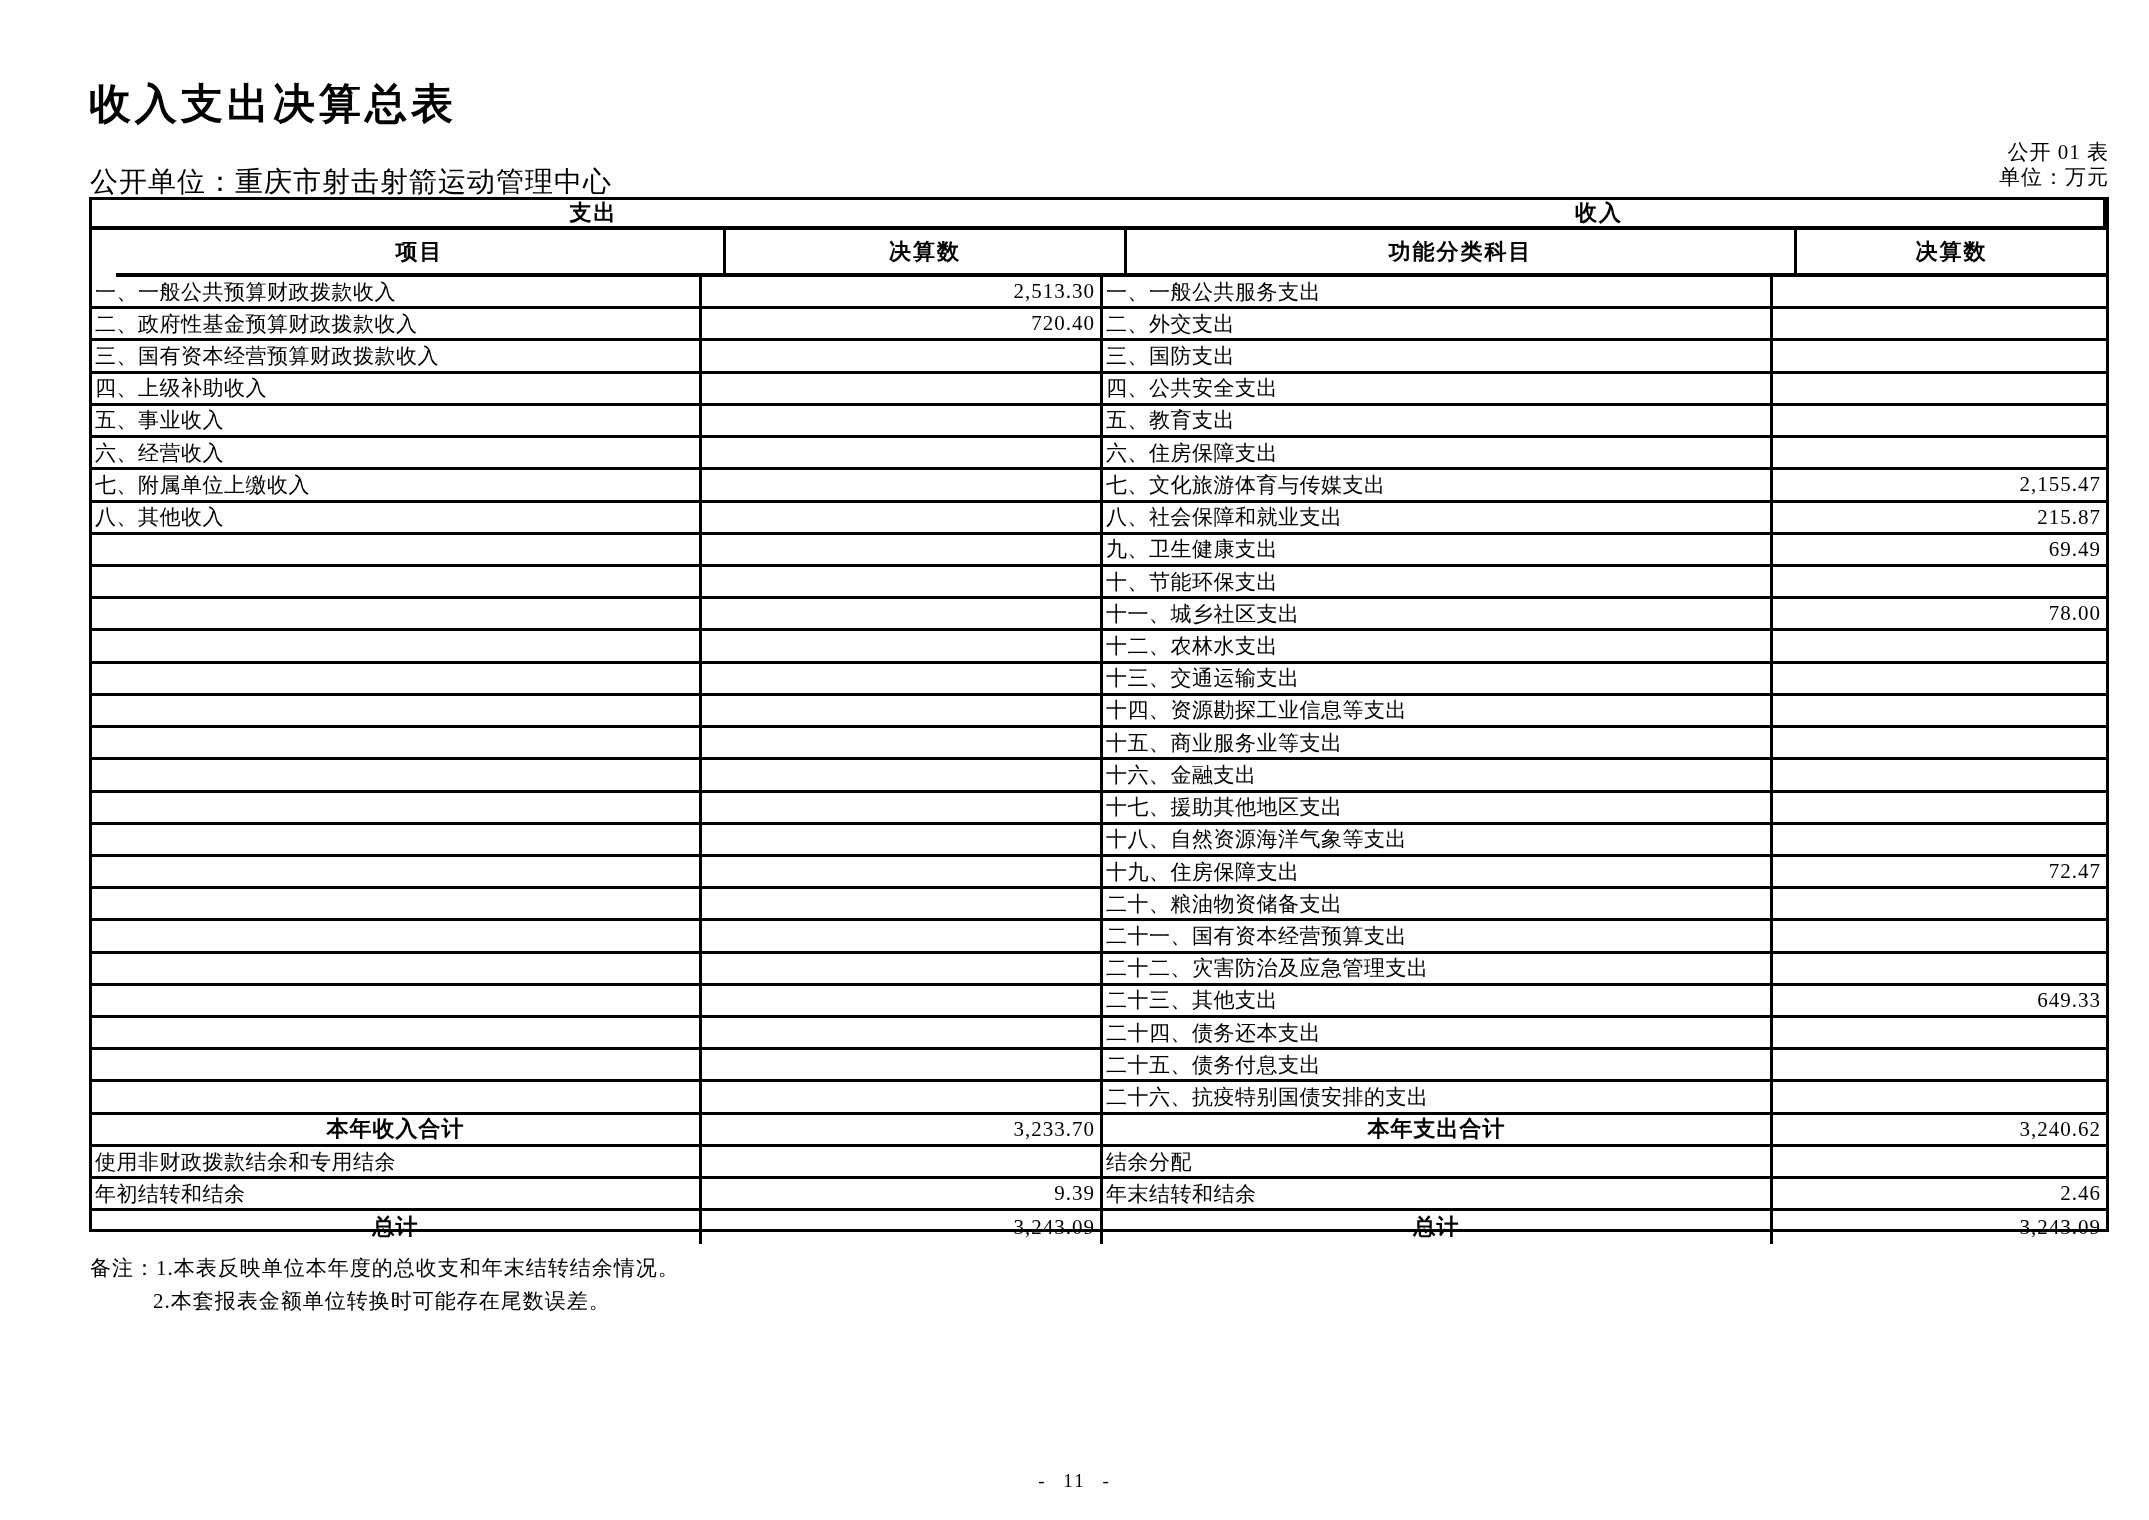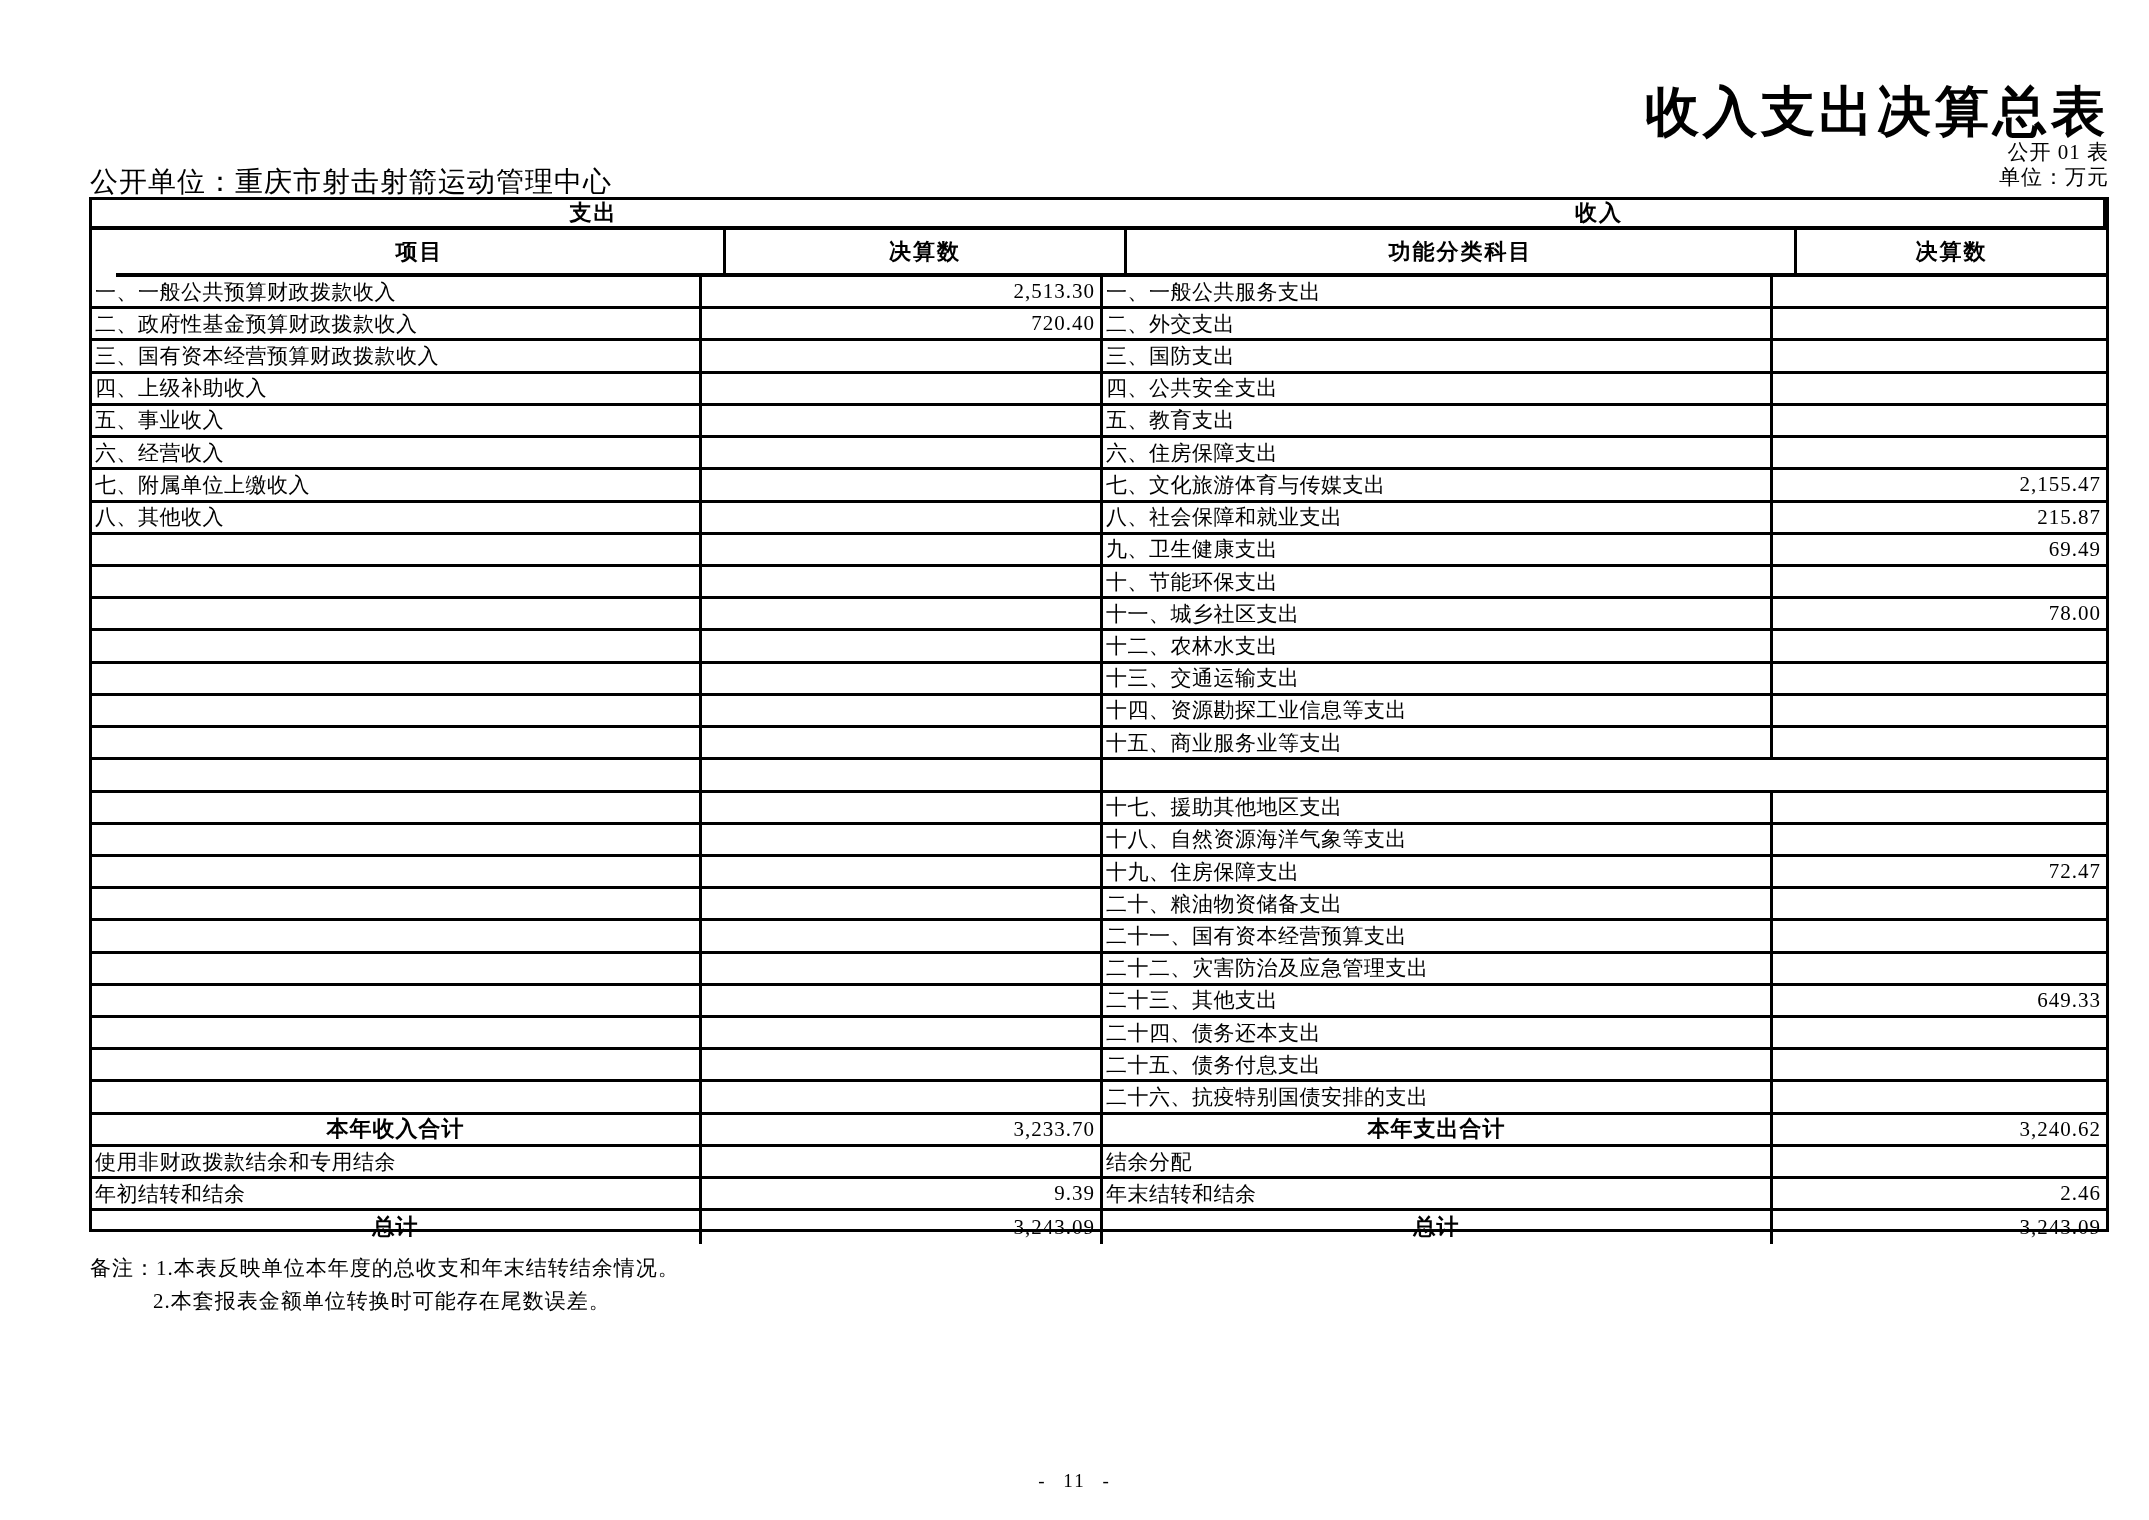--- a/index.html
+++ b/index.html
@@ -3,21 +3,21 @@
 <meta charset="utf-8">
 <style>
   html,body{margin:0;padding:0;background:#ffffff;}
   body{
     width:2149px;height:1520px;position:relative;overflow:hidden;
     font-family:"Liberation Serif","DejaVu Serif",serif;
     color:#000;
   }
   .page-title{
     position:absolute;left:89px;top:76px;width:2020px;
-    text-align:right;font-size:54px;font-weight:bold;letter-spacing:4px;
+    text-align:left;font-size:42px;font-weight:bold;letter-spacing:4px;
   }
   .table-code{
     position:absolute;right:40px;top:138px;font-size:21px;letter-spacing:1px;
   }
   .org-line{
     position:absolute;left:90px;top:163px;font-size:28px;letter-spacing:1px;
   }
   .unit-line{
     position:absolute;right:40px;top:163px;font-size:21px;letter-spacing:1px;
   }
@@ -157,20 +157,21 @@
       </div>
       <div class="trow drow">
         <div class="cell c1 item"></div>
         <div class="cell c2 val"></div>
         <div class="cell c3 item">十五、商业服务业等支出</div>
         <div class="cell c4 val"></div>
       </div>
       <div class="trow drow">
         <div class="cell c1 item"></div>
         <div class="cell c2 val"></div>
+        <div class="cell c3 item">十六、金融支出</div>
         <div class="cell c4 val"></div>
       </div>
       <div class="trow drow">
         <div class="cell c1 item"></div>
         <div class="cell c2 val"></div>
         <div class="cell c3 item">十七、援助其他地区支出</div>
         <div class="cell c4 val"></div>
       </div>
       <div class="trow drow">
         <div class="cell c1 item"></div>

